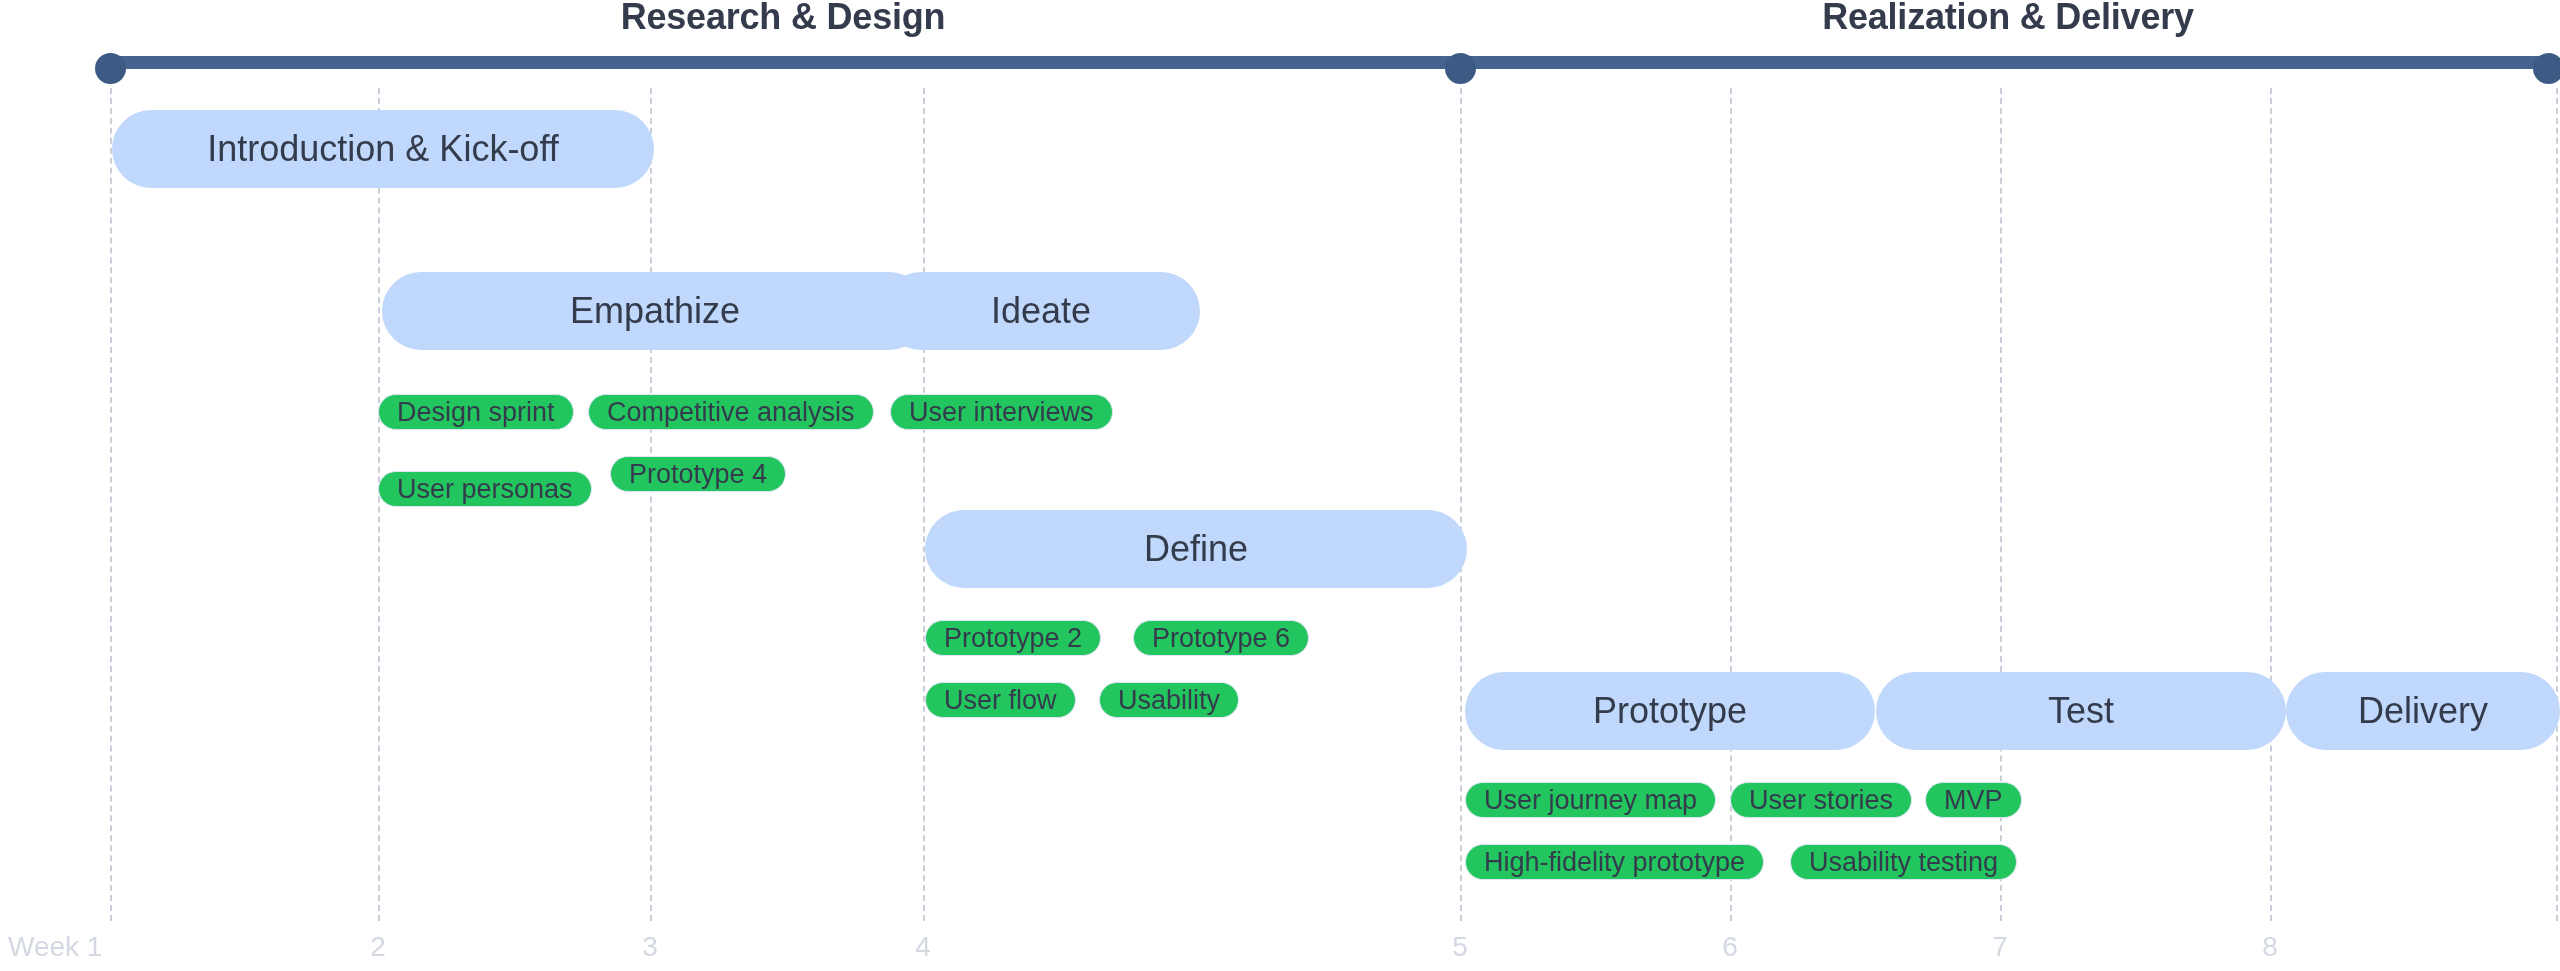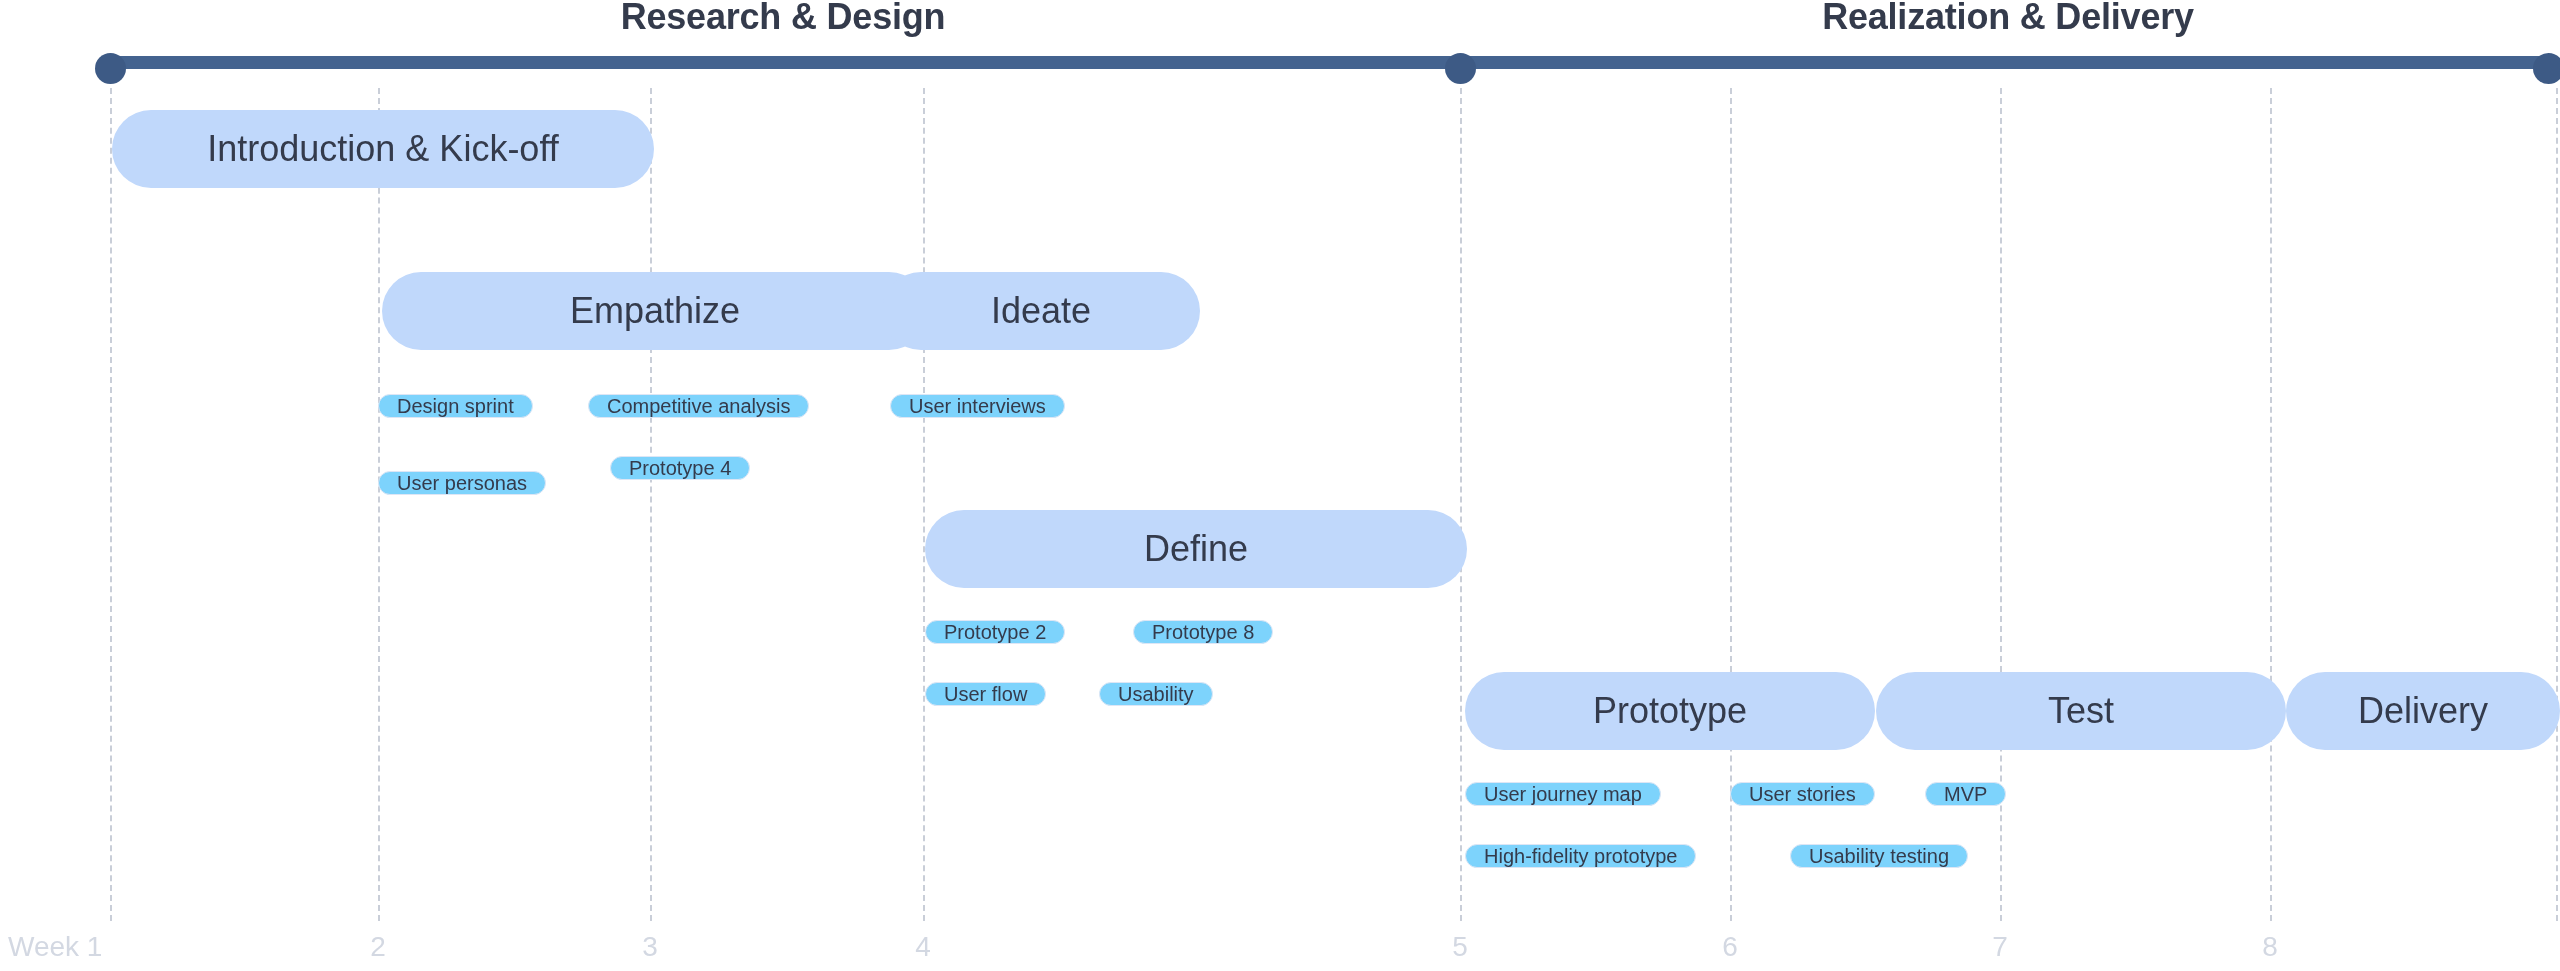--- a/index.html
+++ b/index.html
@@ -84,30 +84,30 @@
     justify-content: center;
     color: #343b4c;
     font-size: 36px;
     white-space: nowrap;
     overflow: hidden;
   }
 
   
   .chip {
     position: absolute;
-    height: 24px;
-    background: #7dd3fc;
+    height: 36px;
+    background: #22c55e;
     border: 1px solid #dde6f5;
     border-radius: 20px;
     display: flex;
     align-items: center;
     justify-content: center;
     padding: 0 18px;
     color: #343b4c;
-    font-size: 20px;
+    font-size: 27px;
     white-space: nowrap;
   }
 </style>
 </head>
 <body>
 
 <div id="roadmap">
 
   <div id="phase-titles">
       <div class="phase-title" style="left: 783px;">Research &amp; Design</div>
@@ -143,21 +143,21 @@
       <div class="bar" style="left: 2286px; width: 274px; top: 672px;">Delivery</div>
     </div>
 
   <div id="chips">
       <div class="chip" style="left: 378px; top: 394px;">Design sprint</div>
       <div class="chip" style="left: 588px; top: 394px;">Competitive analysis</div>
       <div class="chip" style="left: 890px; top: 394px;">User interviews</div>
       <div class="chip" style="left: 378px; top: 456px; margin-top: 15px;">User personas</div>
       <div class="chip" style="left: 610px; top: 456px;">Prototype 4</div>
       <div class="chip" style="left: 925px; top: 620px;">Prototype 2</div>
-      <div class="chip" style="left: 1133px; top: 620px;">Prototype 8</div>
+      <div class="chip" style="left: 1133px; top: 620px;">Prototype 6</div>
       <div class="chip" style="left: 925px; top: 682px;">User flow</div>
       <div class="chip" style="left: 1099px; top: 682px;">Usability</div>
       <div class="chip" style="left: 1465px; top: 782px;">User journey map</div>
       <div class="chip" style="left: 1730px; top: 782px;">User stories</div>
       <div class="chip" style="left: 1925px; top: 782px;">MVP</div>
       <div class="chip" style="left: 1465px; top: 844px;">High-fidelity prototype</div>
       <div class="chip" style="left: 1790px; top: 844px;">Usability testing</div>
     </div>
 
   <div id="week-labels">

